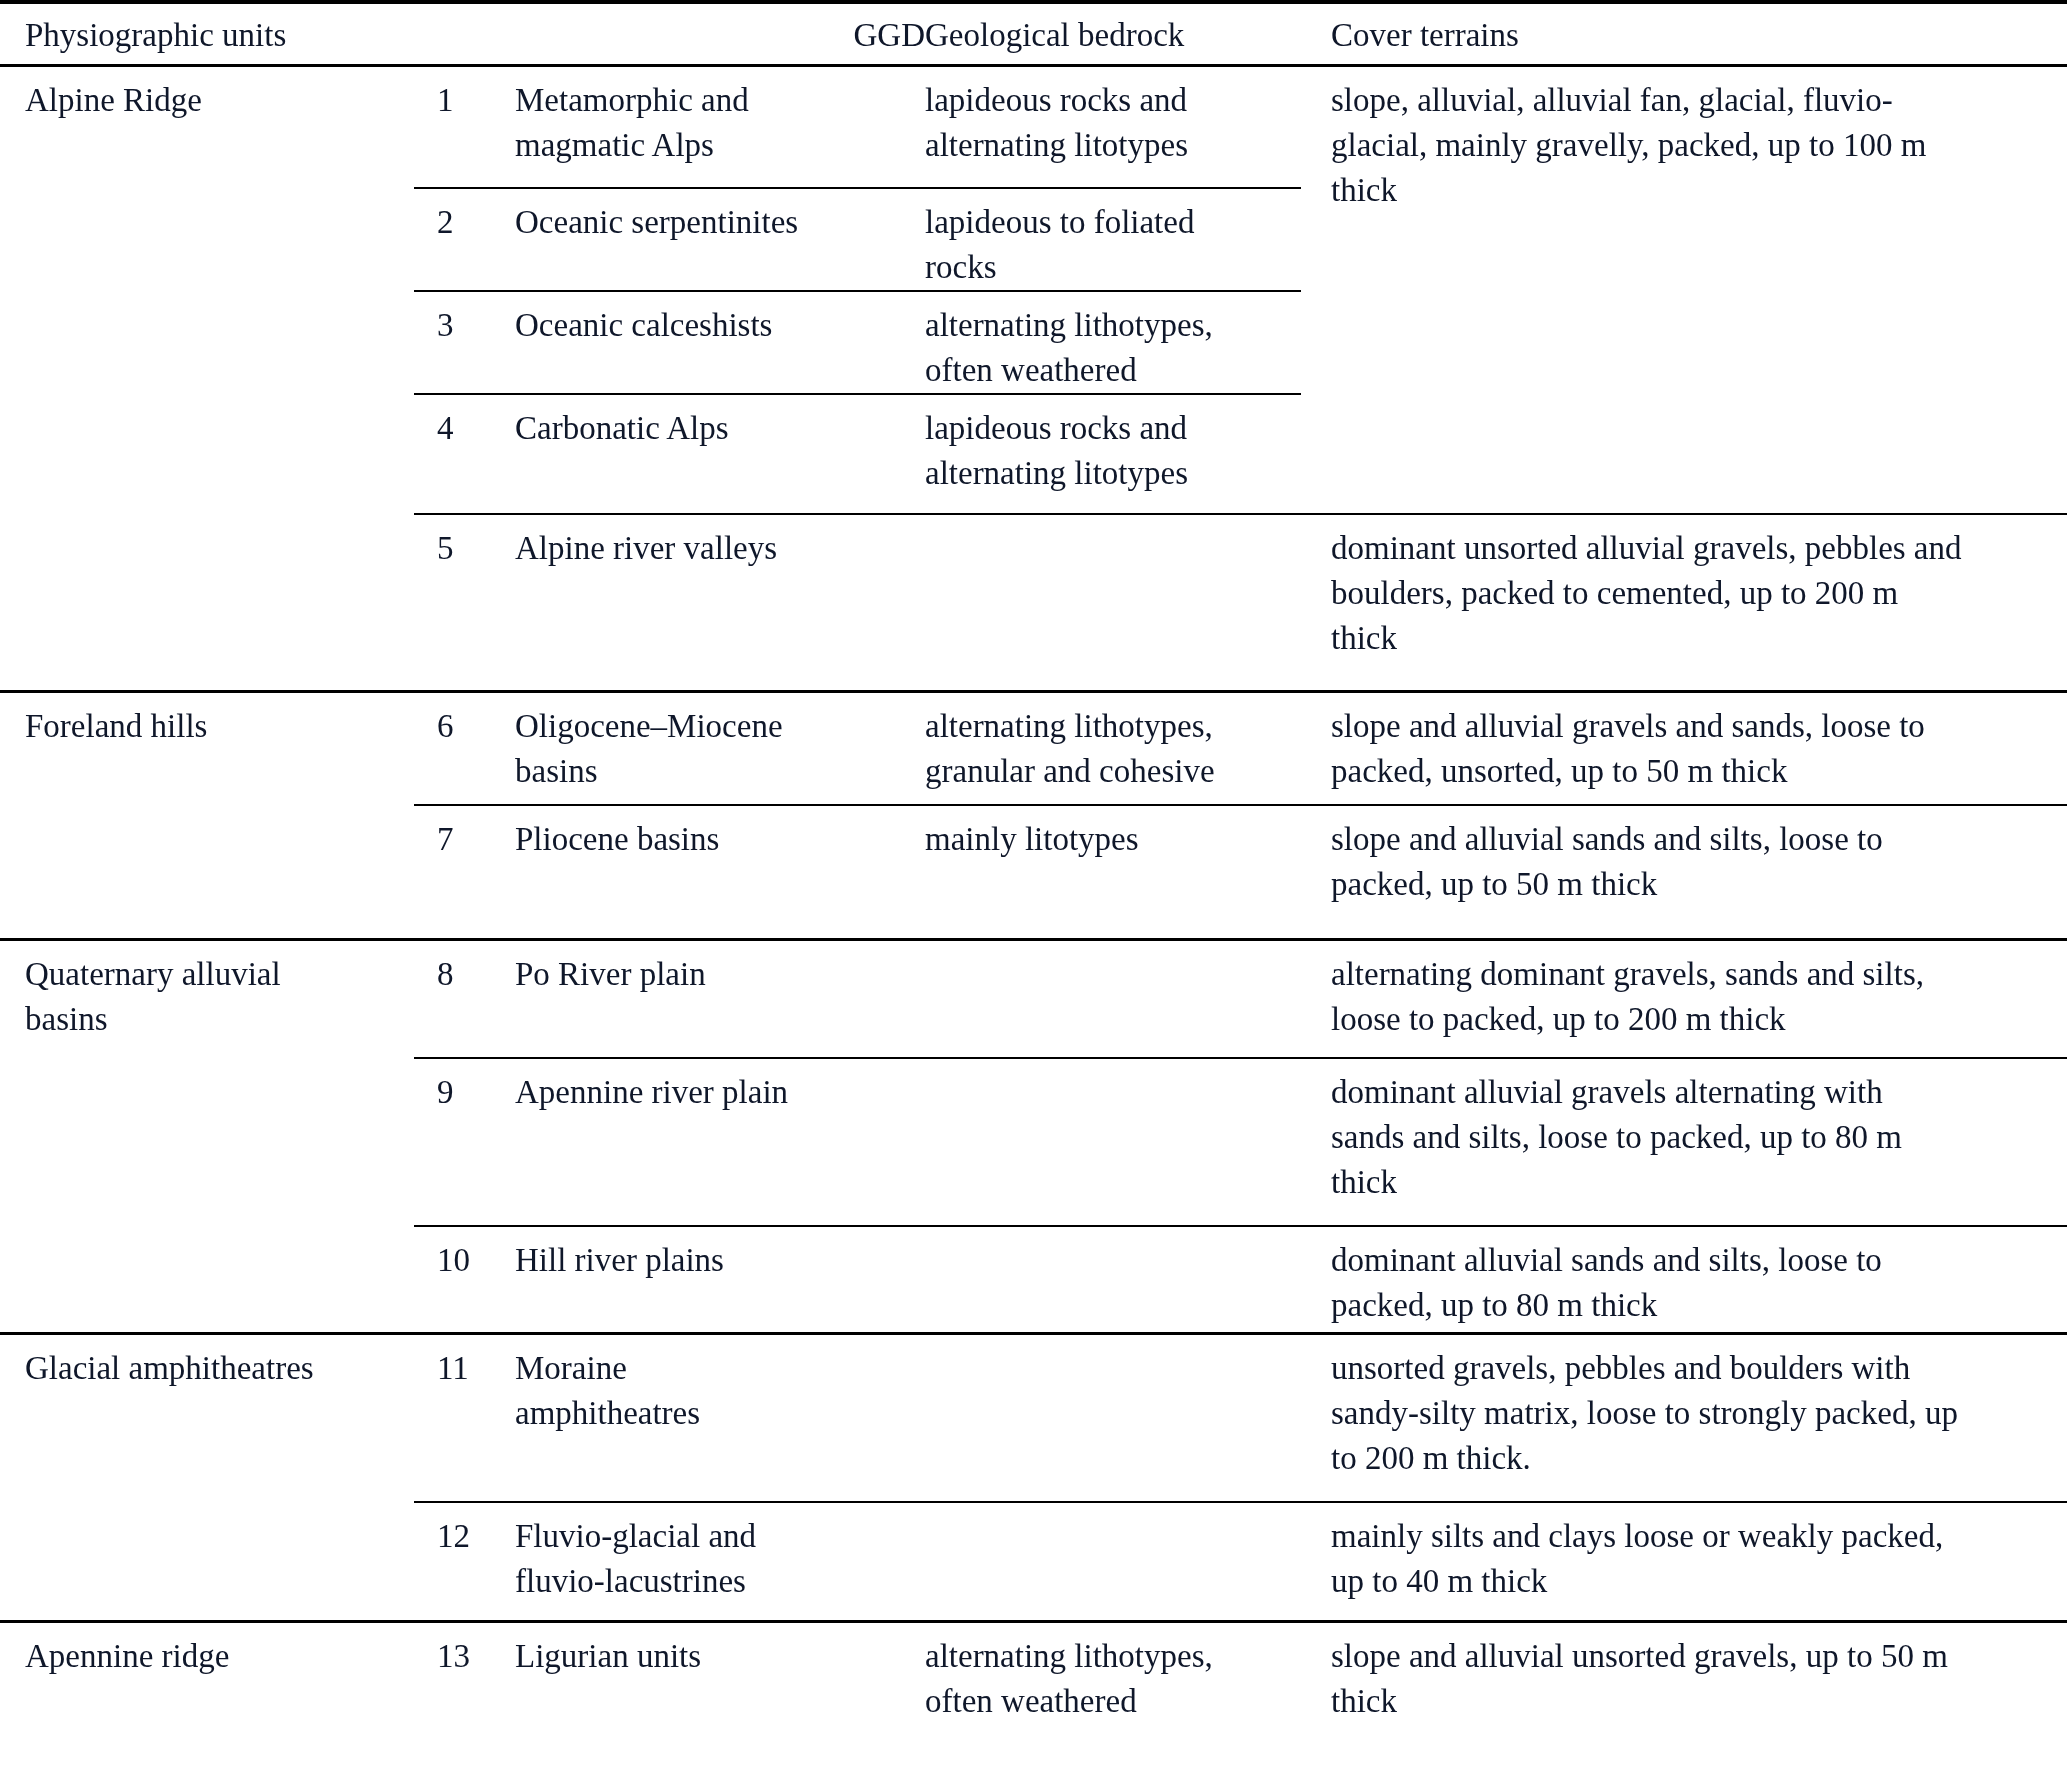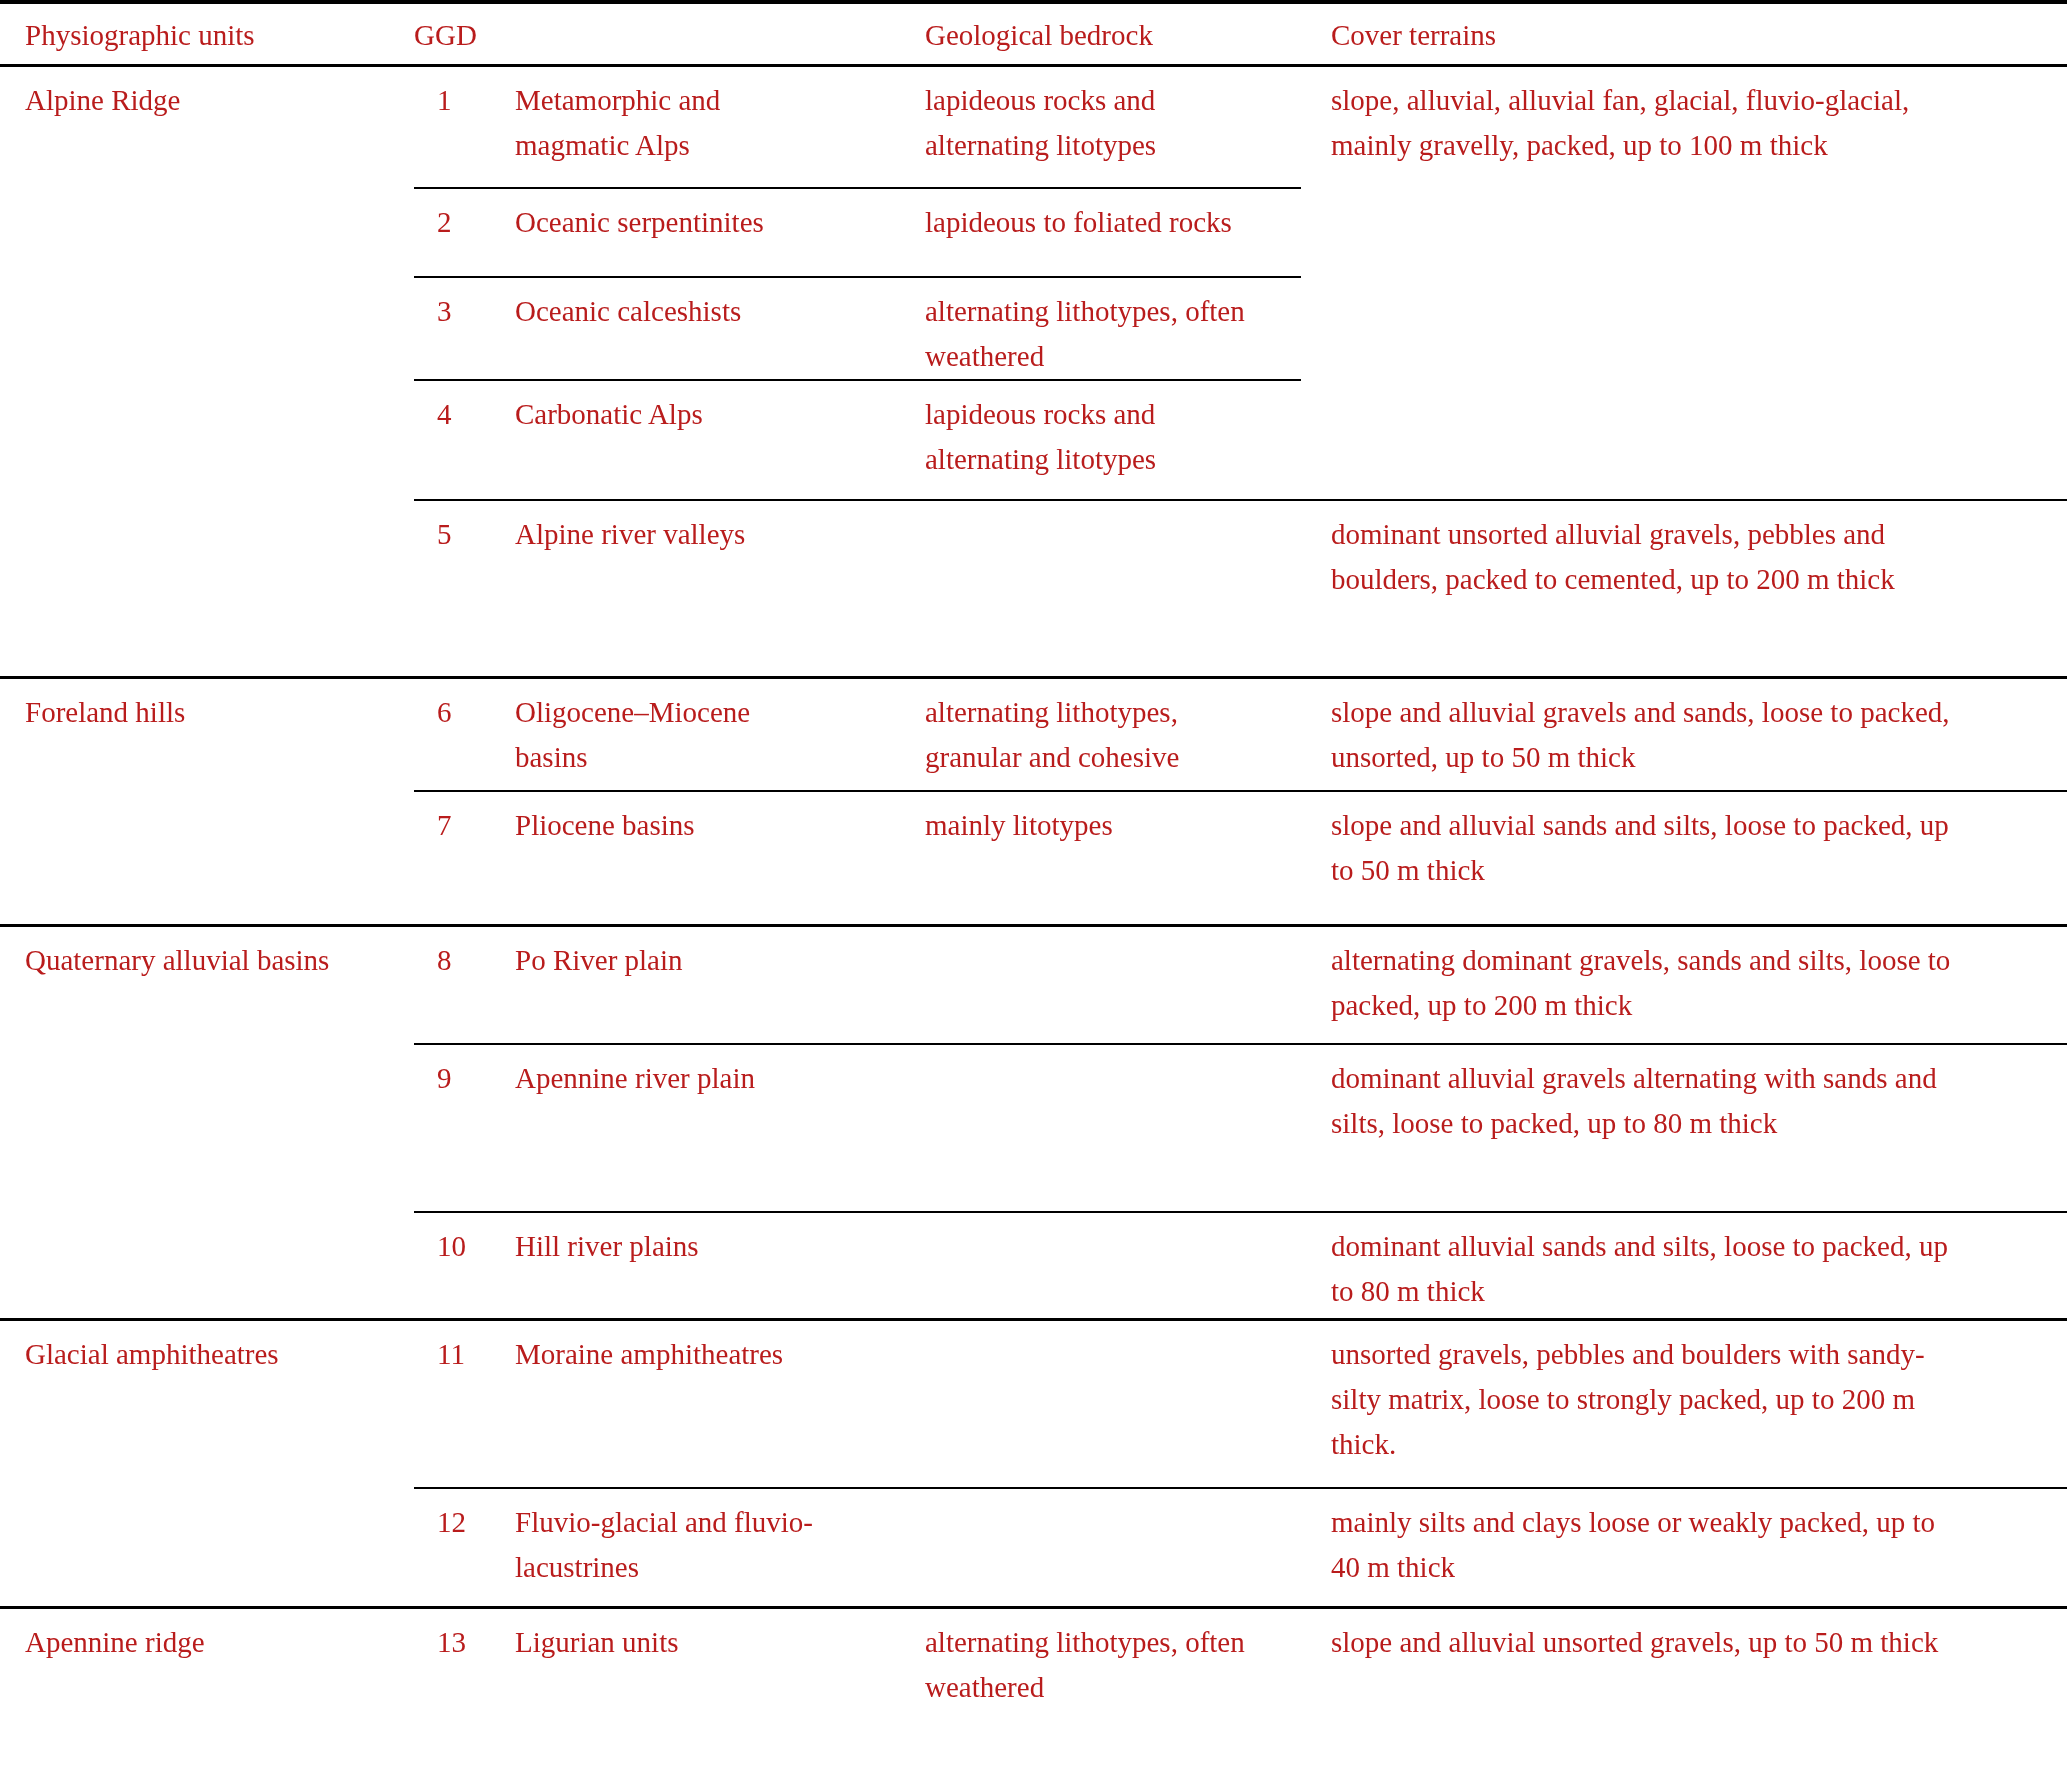--- a/index.html
+++ b/index.html
@@ -1,22 +1,22 @@
 <!DOCTYPE html>
 <html><head>
 <meta charset="utf-8">
 <style>
   html, body { margin: 0; padding: 0; background: #ffffff; }
   .page {
     width: 2067px;
     height: 1765px;
     background: #ffffff;
-    color: #b91c1c;
+    color: #0f172a;
     font-family: "Liberation Serif", "DejaVu Serif", serif;
-    font-size: 29px;
+    font-size: 33px;
     line-height: 45px;
     overflow: hidden;
     box-sizing: border-box;
   }
   table.geo {
     width: 2067px;
     border-collapse: collapse;
     table-layout: fixed;
     border-top: 4px solid #000;
     border-bottom: 4px solid #000;
@@ -29,21 +29,21 @@
 
   thead th {
     font-weight: normal;
     text-align: left;
     vertical-align: middle;
     padding: 6px 0 4px 0;
     border-bottom: 3px solid #000;
     height: 50px;
   }
   thead th.h-phys { padding-left: 25px; }
-  thead th.h-ggd  { text-align: left; }
+  thead th.h-ggd  { text-align: right; }
   thead th.h-cov  { padding-left: 30px; }
 
   tbody { border-top: 3px solid #000; }
 
   td {
     vertical-align: top;
     padding: 11px 0 0 0;
   }
   td.phys { padding-left: 25px; padding-right: 59px; margin-left: 38px; }
   td.num  { padding-left: 23px; }

